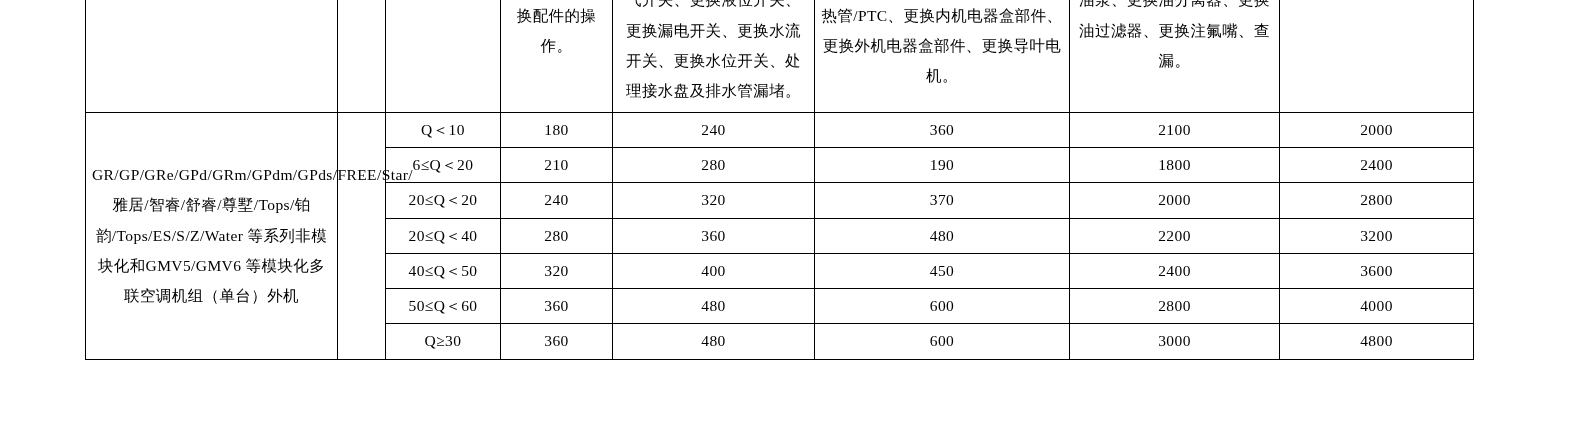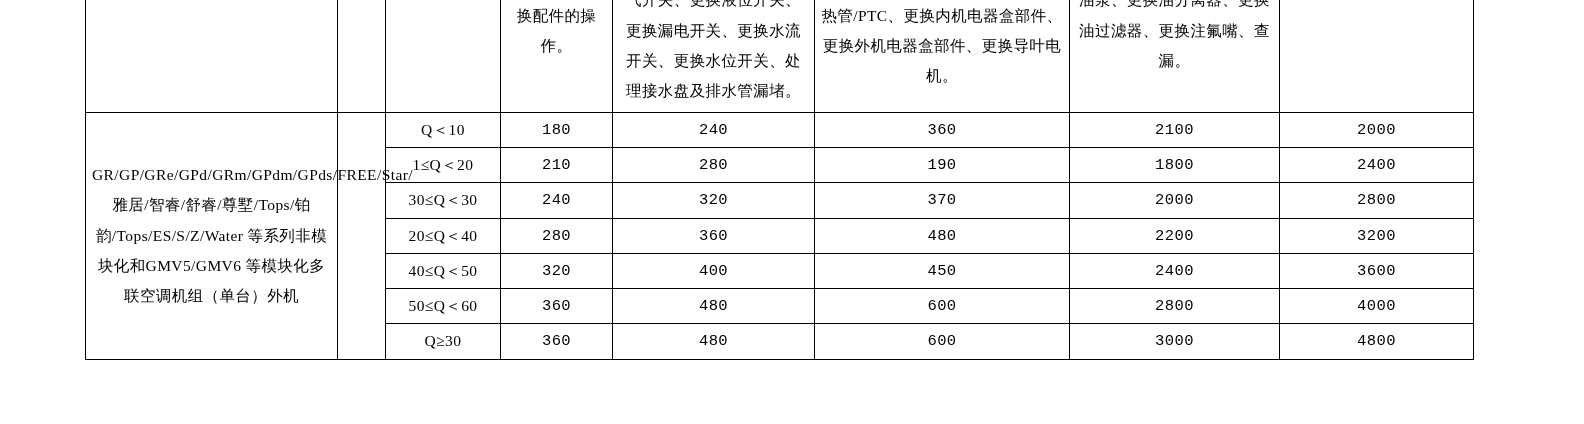--- a/index.html
+++ b/index.html
@@ -66,21 +66,20 @@
     text-align: center;
     vertical-align: middle;
     padding: 0 10px;
   }
   .range-cell {
     font-size: 15.5px;
     white-space: nowrap;
   }
   .num-cell {
     font-size: 15.5px;
-    font-family: Liberation Mono, monospace;
   }
   .data-row td {
     height: 20px;
     padding-top: 0;
     padding-bottom: 0;
   }
   .head-row td {
     height: 224px;
   }
 </style>
@@ -115,29 +114,29 @@
         <td class="label-cell" rowspan="7">GR/GP/GRe/GPd/GRm/GPdm/GPds/FREE/Star/雅居/智睿/舒睿/尊墅/Tops/铂韵/Tops/ES/S/Z/Water 等系列非模块化和GMV5/GMV6 等模块化多联空调机组（单台）外机</td>
         <td rowspan="7"></td>
         <td class="range-cell">Q＜10</td>
         <td class="num-cell">180</td>
         <td class="num-cell">240</td>
         <td class="num-cell">360</td>
         <td class="num-cell">2100</td>
         <td class="num-cell">2000</td>
       </tr>
       <tr class="data-row">
-        <td class="range-cell">1≤Q＜20</td>
+        <td class="range-cell">6≤Q＜20</td>
         <td class="num-cell">210</td>
         <td class="num-cell">280</td>
         <td class="num-cell">190</td>
         <td class="num-cell">1800</td>
         <td class="num-cell">2400</td>
       </tr>
       <tr class="data-row">
-        <td class="range-cell">30≤Q＜30</td>
+        <td class="range-cell">20≤Q＜20</td>
         <td class="num-cell">240</td>
         <td class="num-cell">320</td>
         <td class="num-cell">370</td>
         <td class="num-cell">2000</td>
         <td class="num-cell">2800</td>
       </tr>
       <tr class="data-row">
         <td class="range-cell">20≤Q＜40</td>
         <td class="num-cell">280</td>
         <td class="num-cell">360</td>

